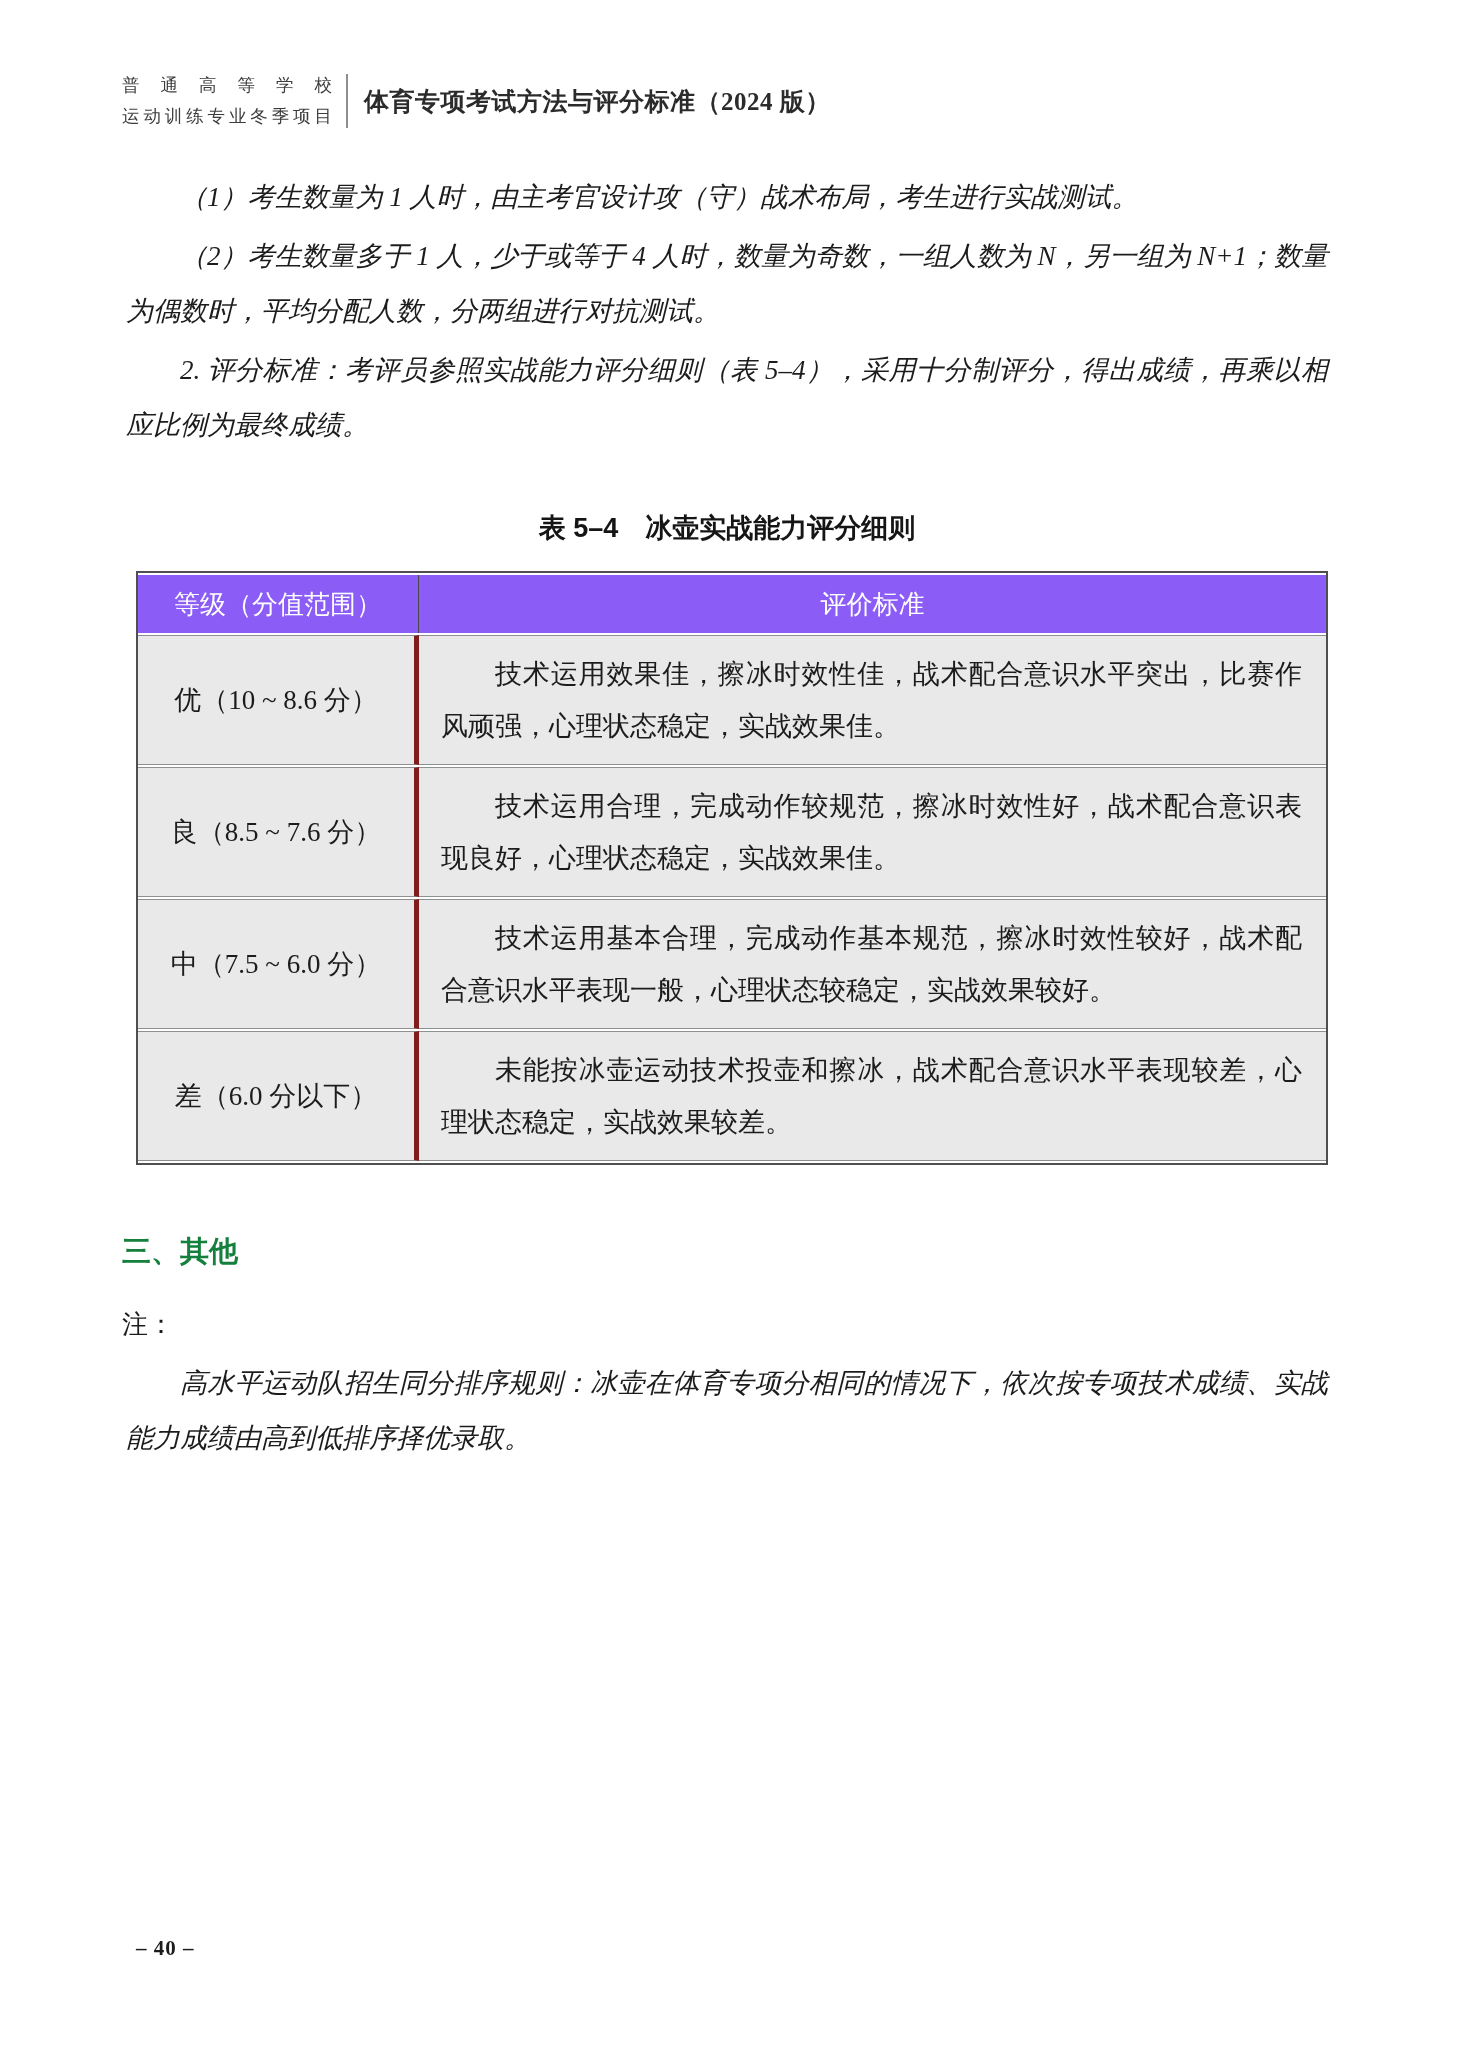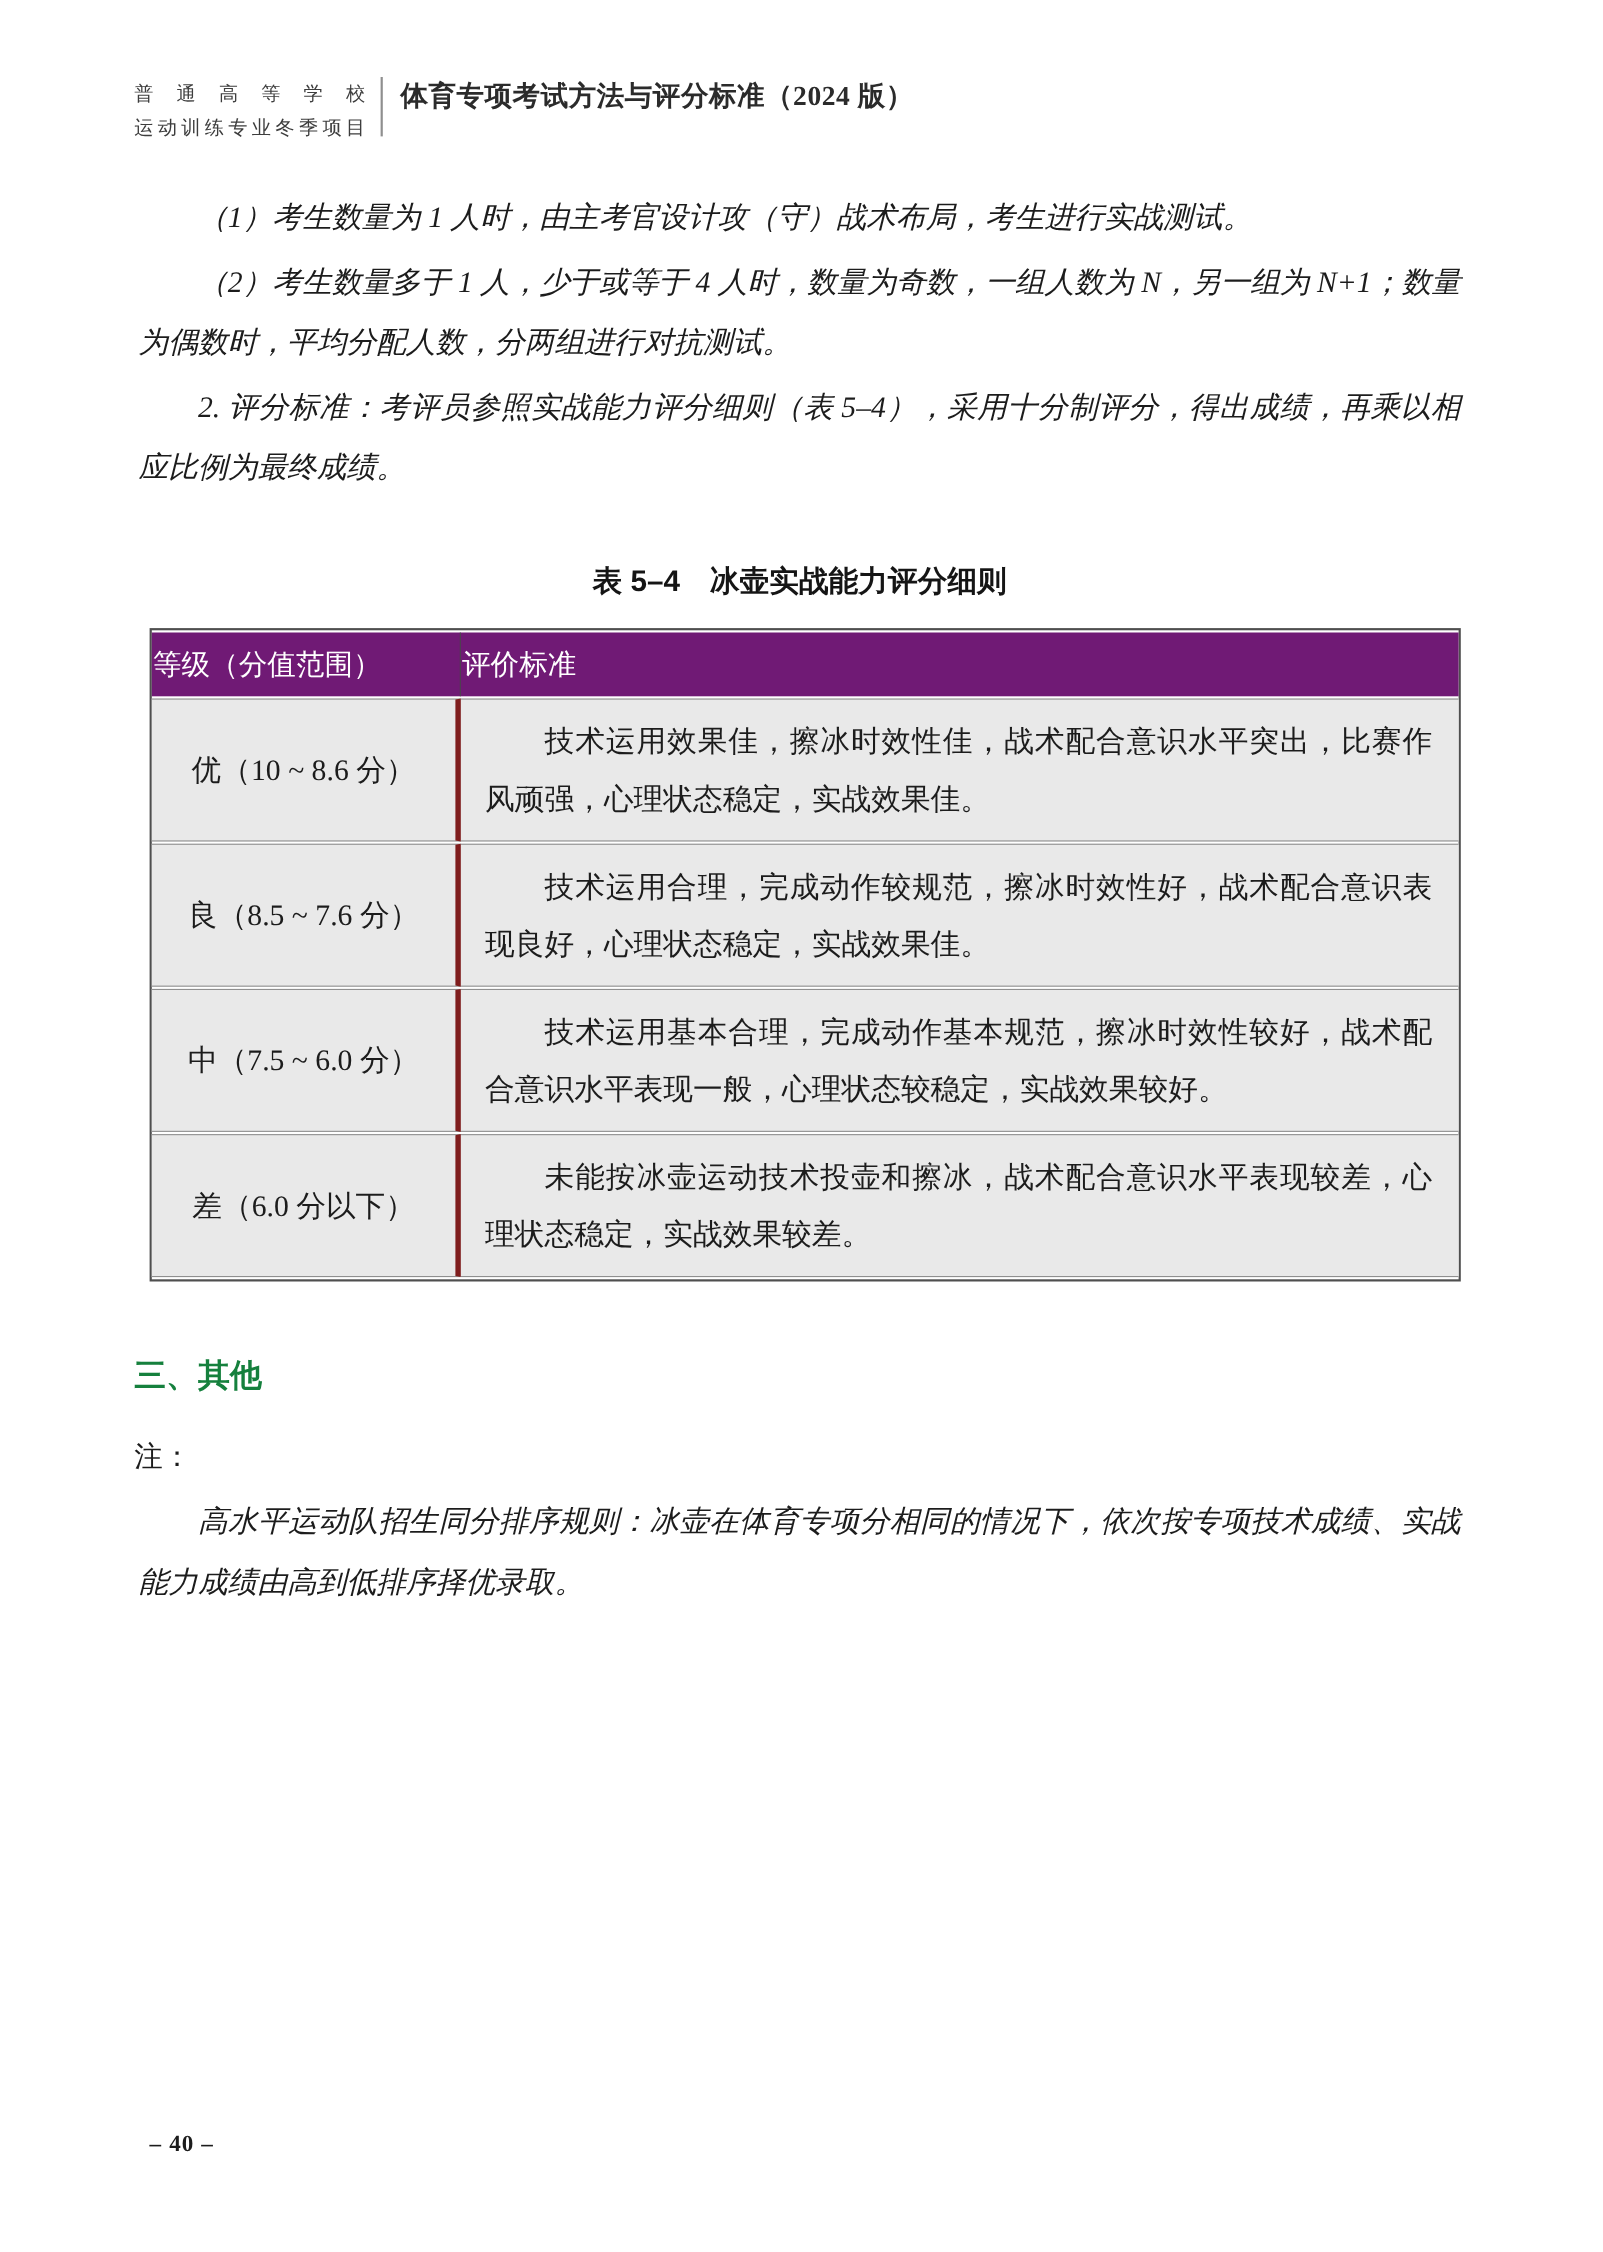--- a/index.html
+++ b/index.html
@@ -9,21 +9,21 @@
     font-family: "Liberation Serif", serif;
     color: #1c1c1c;
     position: relative;
     overflow: hidden;
   }
   .page { position: relative; width: 1457px; height: 2047px; background: #fff; }
 
   
   .doc-header {
     position: absolute; top: 70px; left: 122px;
-    display: flex; align-items: flex-start;
+    display: flex; align-items: center;
   }
   .doc-header-left {
     width: 210px; font-size: 17.5px; color: #3d3d3d; line-height: 31px;
   }
   .doc-header-left div { text-align: justify; text-align-last: justify; }
   .doc-header-divider {
     width: 2px; height: 54px; background: #8f8f8f; margin: 0 16px 0 14px;
   }
   .doc-header-right { font-size: 25px; font-weight: bold; color: #2b2b2b; letter-spacing: 0.5px; }
 
@@ -43,24 +43,24 @@
     line-height: 34px; text-indent: 0;
   }
   table.rubric {
     width: 1192px; margin-left: 14px;
     border-collapse: separate; border-spacing: 0 2px;
     background: #ffffff;
     border: 2px solid #4f4f4f;
     table-layout: fixed;
   }
   table.rubric th {
-    background: #701a75; color: #ffffff;
+    background: #8b5cf6; color: #ffffff;
     font-family: "Liberation Sans", sans-serif;
     font-weight: normal; font-size: 26px;
-    height: 56px; text-align: left; margin-top: 40px;
+    height: 56px; text-align: center; margin-top: 40px;
   }
   table.rubric th.col-grade { width: 278px; border-right: 1px solid #474747; }
   table.rubric td {
     background: #e9e9e9;
     border-top: 1px solid #8f8f8f; border-bottom: 1px solid #8f8f8f;
     font-size: 27px; line-height: 52px; color: #1c1c1c;
   }
   table.rubric td.cell-grade {
     text-align: center; border-right: 5px solid #7f1d1d; padding: 1px 6px;
   }

